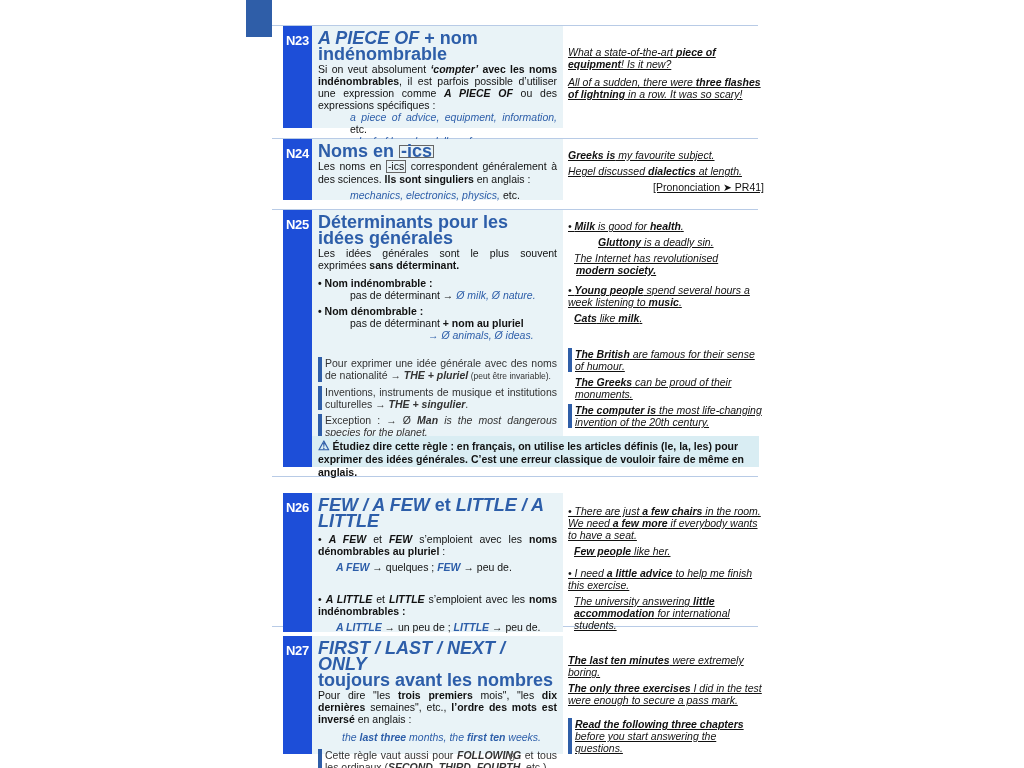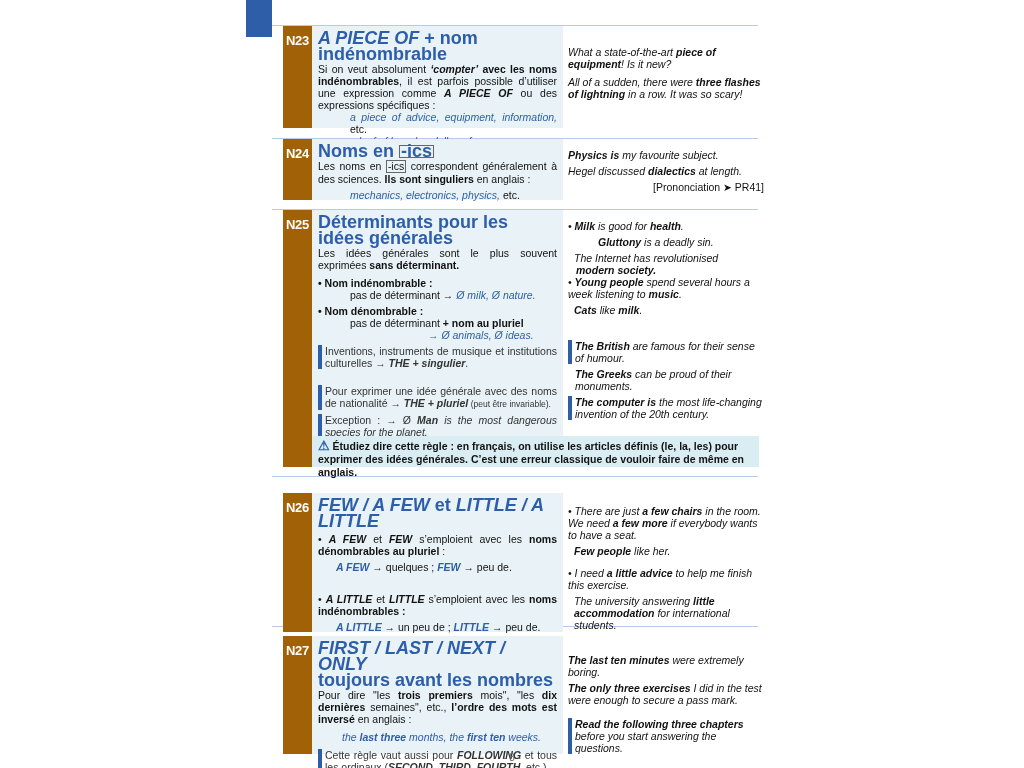--- a/index.html
+++ b/index.html
@@ -1,30 +1,30 @@
 <!DOCTYPE html>
 <html><head>
 <meta charset="utf-8">
 <style>
   html, body { margin:0; padding:0; }
   body { width:1024px; height:768px; background:#ffffff; position:relative; overflow:hidden;
          font-family:"Liberation Sans", sans-serif; color:#111; }
   .corner { position:absolute; left:246px; top:0; width:26px; height:37px; background:#2f5ea8; }
   .rule { position:absolute; left:272px; right:266px; height:1px; background:#b8cbe6; }
   .section { position:absolute; left:283px; width:476px; }
-  .tag { position:absolute; left:0; top:0; bottom:0; width:29px; background:#a16207; color:#fff;
+  .tag { position:absolute; left:0; top:0; bottom:0; width:29px; background:#1d4ed8; color:#fff;
          font-weight:bold; font-size:13px; padding-top:7px; text-align:center; box-sizing:border-box; letter-spacing:-0.3px; }
   .left { position:absolute; left:29px; top:0; bottom:0; width:251px; background:#e9f3f7; padding:4px 6px 0 6px; box-sizing:border-box; }
-  .right { position:absolute; left:285px; top:0; width:196px; font-style:italic; font-size:10.5px; line-height:12px; }
+  .right { position:absolute; left:285px; top:0; width:196px; font-style:italic; font-size:10.5px; line-height:12px;text-decoration:underline; }
   .title { color:#2d5ea9; font-weight:bold; font-size:18px; line-height:16px; margin-bottom:1px; }
   .title i { font-style:italic; }
   .p { font-size:10.5px; line-height:12px; text-align:justify; }
   .blue { color:#2d5ea9; }
   .bar { border-left:4px solid #2f5ea8; padding-left:3px; }
-  .mt4 { margin-top:4px; } .mt6 { margin-top:6px; } .mt8 { } .mt10 { margin-top:10px; }
+  .mt4 { margin-top:4px; } .mt6 { margin-top:6px; } .mt8 { margin-top:8px; } .mt10 { margin-top:10px; }
   .box { display:inline-block; border:1px solid #666; padding:0 1px; line-height:11px; }
   .warn { position:absolute; left:29px; right:0; bottom:0; height:31px; background:#d9edf3; font-weight:bold;
           font-size:10.5px; line-height:13px; padding:3px 4px 0 6px; box-sizing:border-box; }
   .indent { padding-left:8px;margin-left:24px; }
   .pagenum { position:absolute; left:0; width:1024px; top:752px; text-align:center; font-size:10px; color:#666; }
   .ra { text-align:right; }
 </style>
 </head>
 <body>
 
@@ -58,38 +58,38 @@
 <div class="section" style="top:139px;height:61px">
   <div class="tag">N24</div>
   <div class="left">
     <div class="title"><span>Noms en </span><span class="box">-ics</span></div>
     <div class="p">
       <span>Les noms en </span><span class="box">-ics</span><span> correspondent généralement à des sciences. </span><b>Ils sont singuliers</b><span> en anglais :</span>
     </div>
     <div class="p indent mt4"><i class="blue">mechanics, electronics, physics,</i><span> etc.</span></div>
   </div>
   <div class="right" style="top:10px">
-    <div><b>Physics is</b><span> my favourite subject.</span></div>
+    <div><b>Greeks is</b><span> my favourite subject.</span></div>
     <div class="mt4"><span>Hegel discussed </span><b>dialectics</b><span> at length.</span></div>
     <div class="ra mt4" style="font-style:normal">[Prononciation ➤ PR41]</div>
   </div>
 </div>
 
 <div class="section" style="top:210px;height:257px">
   <div class="tag">N25</div>
   <div class="left" style="bottom:31px">
     <div class="title">Déterminants pour les idées générales</div>
     <div class="p"><span>Les idées générales sont le plus souvent exprimées </span><b>sans déterminant.</b></div>
     <div class="p mt6"><b>• Nom indénombrable :</b></div>
     <div class="p indent"><span>pas de déterminant → </span><i class="blue">Ø milk, Ø nature.</i></div>
     <div class="p mt4"><b>• Nom dénombrable :</b></div>
     <div class="p indent"><span>pas de déterminant </span><b>+ nom au pluriel</b></div>
     <div class="p" style="padding-left:110px"><i class="blue">→  Ø animals, Ø ideas.</i></div>
+    <div class="p bar" style="margin-top:16px;color:#333"><span>Pour exprimer une idée générale avec des noms de nationalité → </span><b><i>THE + pluriel</i></b><span style="font-size:8.5px"> (peut être invariable).</span></div>
     <div class="p bar mt4" style="color:#333"><span>Inventions, instruments de musique et institutions culturelles → </span><b><i>THE + singulier</i></b><span>.</span></div>
-    <div class="p bar" style="margin-top:16px;color:#333"><span>Pour exprimer une idée générale avec des noms de nationalité → </span><b><i>THE + pluriel</i></b><span style="font-size:8.5px"> (peut être invariable).</span></div>
     <div class="p bar mt4" style="color:#333"><span>Exception : → Ø </span><b><i>Man</i></b><i> is the most dangerous species for the planet.</i></div>
     <div class="p bar mt4" style="color:#333"><span>Le verbe de la phrase est souvent au présent simple. [➤ V15]</span></div>
   </div>
   <div class="right" style="top:10px">
     <div><span>• </span><b>Milk</b><span> is good for </span><b>health</b><span>.</span></div>
     <div class="mt4 indent" style="padding-left:6px"><b>Gluttony</b><span> is a deadly sin.</span></div>
     <div class="mt4" style="padding-left:6px"><span>The Internet has revolutionised </span><br><b style="padding-left:2px">modern society.</b></div>
     <div class="mt8"><span>• </span><b>Young people</b><span> spend several hours a week listening to </span><b>music</b><span>.</span></div>
     <div class="mt4" style="padding-left:6px"><b>Cats</b><span> like </span><b>milk</b><span>.</span></div>
     <div class="bar" style="margin-top:24px"><b>The British</b><span> are famous for their sense of humour.</span></div>

